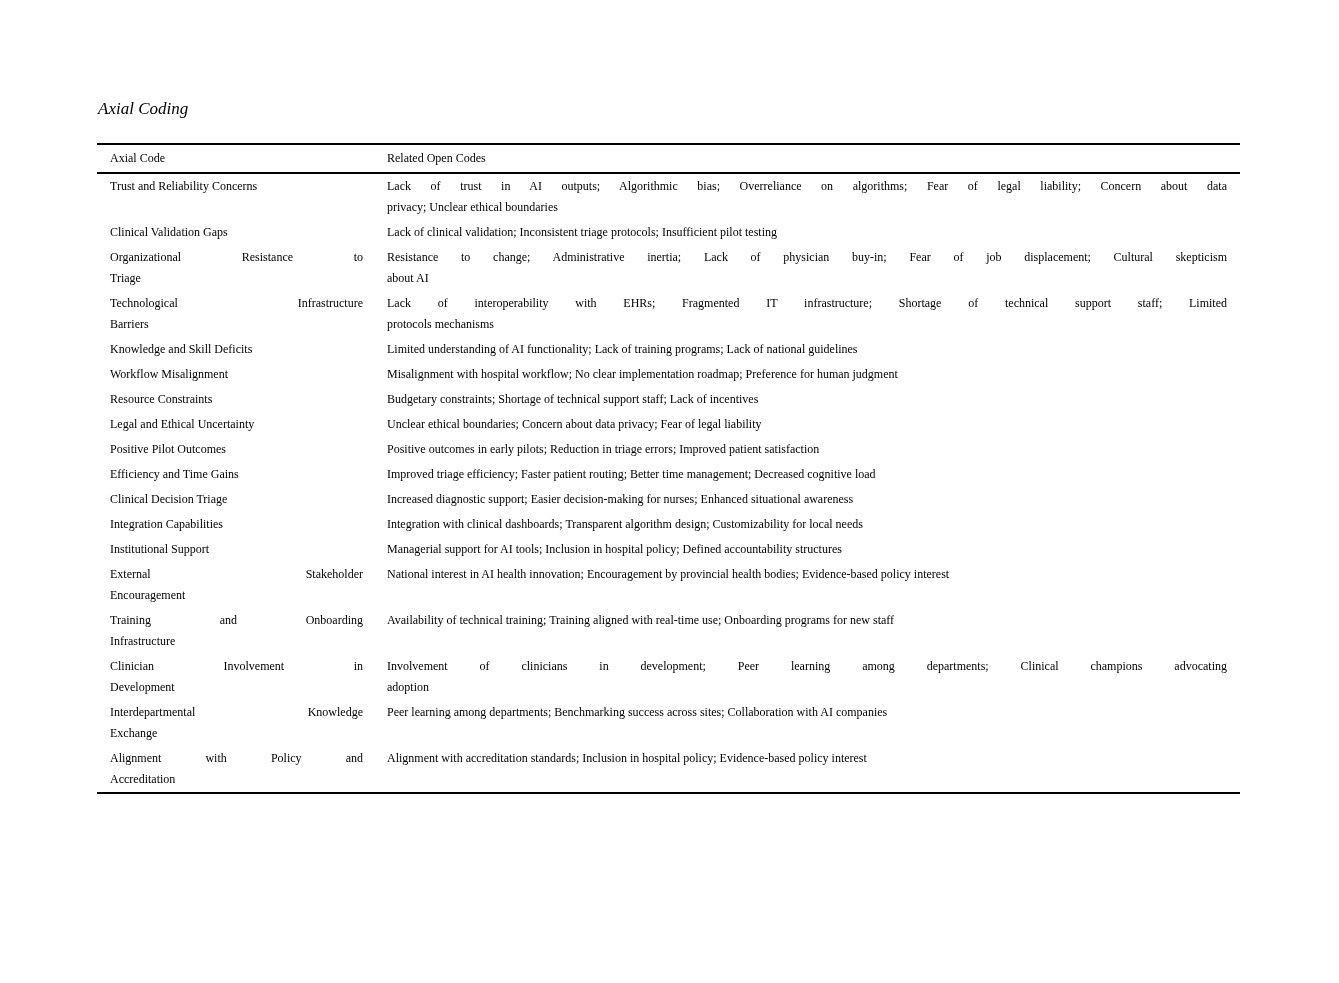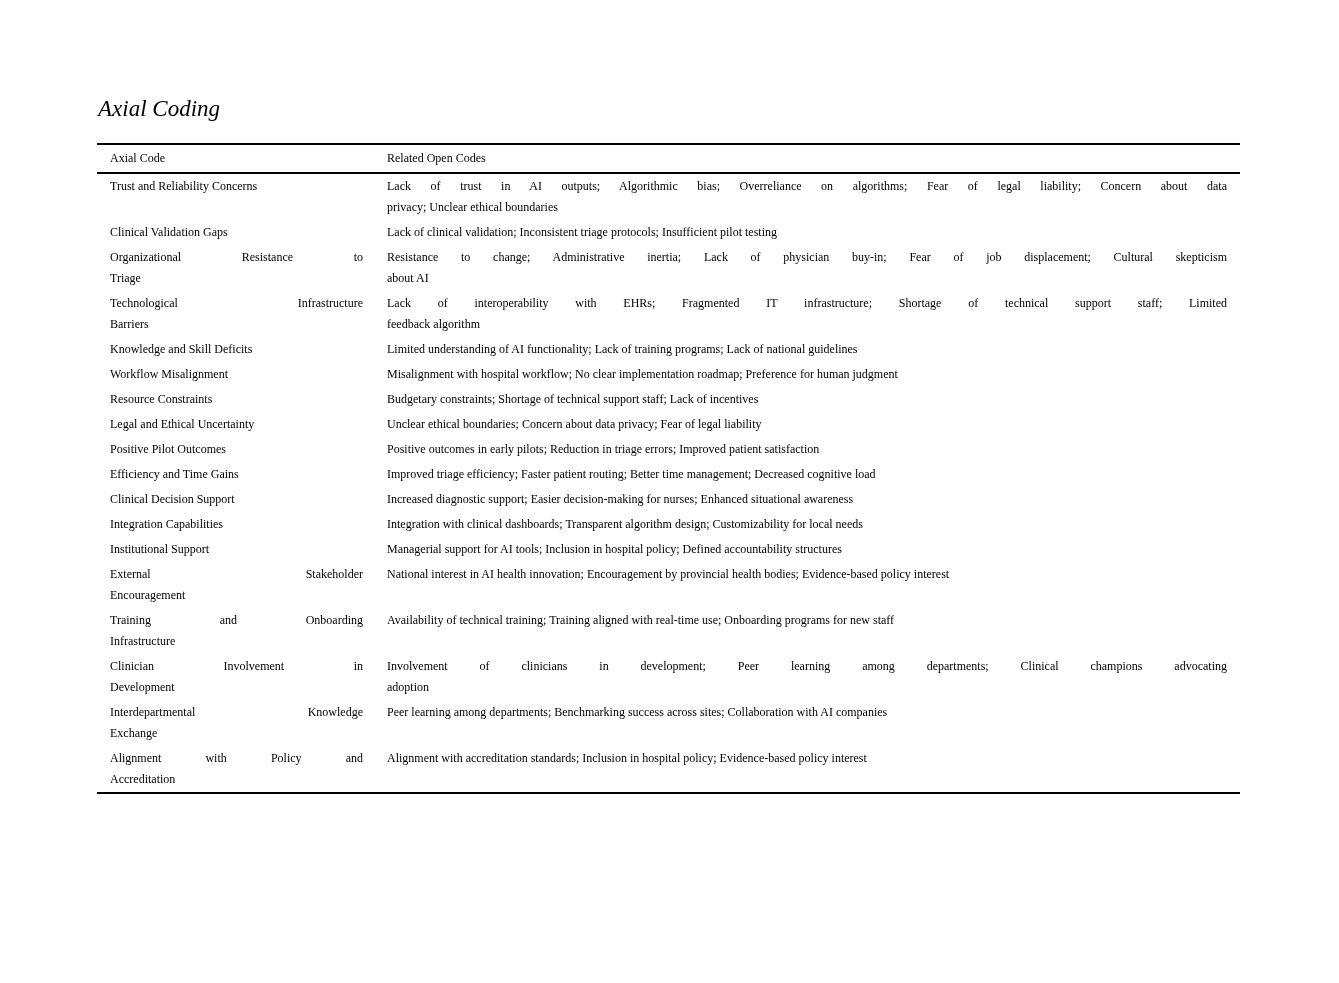--- a/index.html
+++ b/index.html
@@ -9,21 +9,21 @@
     background: #ffffff;
     color: #000000;
     position: relative;
     font-family: "Liberation Serif", "DejaVu Serif", serif;
     overflow: hidden;
   }
   .page-title {
     position: absolute;
     left: 98px;
     top: 98px;
-    font-size: 23px;
+    font-size: 17px;
     font-style: italic;
     line-height: 21px;
     white-space: nowrap;
   }
   .table-wrap {
     position: absolute;
     left: 97px;
     top: 143px;
     width: 1143px;
   }
@@ -98,21 +98,21 @@
             <div class="jl last">about AI</div>
           </td>
         </tr>
         <tr>
           <td class="col-axial">
             <div class="jl">Technological Infrastructure</div>
             <div class="jl last">Barriers</div>
           </td>
           <td class="col-open">
             <div class="jl">Lack of interoperability with EHRs; Fragmented IT infrastructure; Shortage of technical support staff; Limited</div>
-            <div class="jl last">feedback algorithm</div>
+            <div class="jl last">protocols mechanisms</div>
           </td>
         </tr>
         <tr>
           <td class="col-axial">
             <div class="jl last">Knowledge and Skill Deficits</div>
           </td>
           <td class="col-open">
             <div class="jl last">Limited understanding of AI functionality; Lack of training programs; Lack of national guidelines</div>
           </td>
         </tr>
@@ -151,21 +151,21 @@
         <tr>
           <td class="col-axial">
             <div class="jl last">Efficiency and Time Gains</div>
           </td>
           <td class="col-open">
             <div class="jl last">Improved triage efficiency; Faster patient routing; Better time management; Decreased cognitive load</div>
           </td>
         </tr>
         <tr>
           <td class="col-axial">
-            <div class="jl last">Clinical Decision Support</div>
+            <div class="jl last">Clinical Decision Triage</div>
           </td>
           <td class="col-open">
             <div class="jl last">Increased diagnostic support; Easier decision-making for nurses; Enhanced situational awareness</div>
           </td>
         </tr>
         <tr>
           <td class="col-axial">
             <div class="jl last">Integration Capabilities</div>
           </td>
           <td class="col-open">

